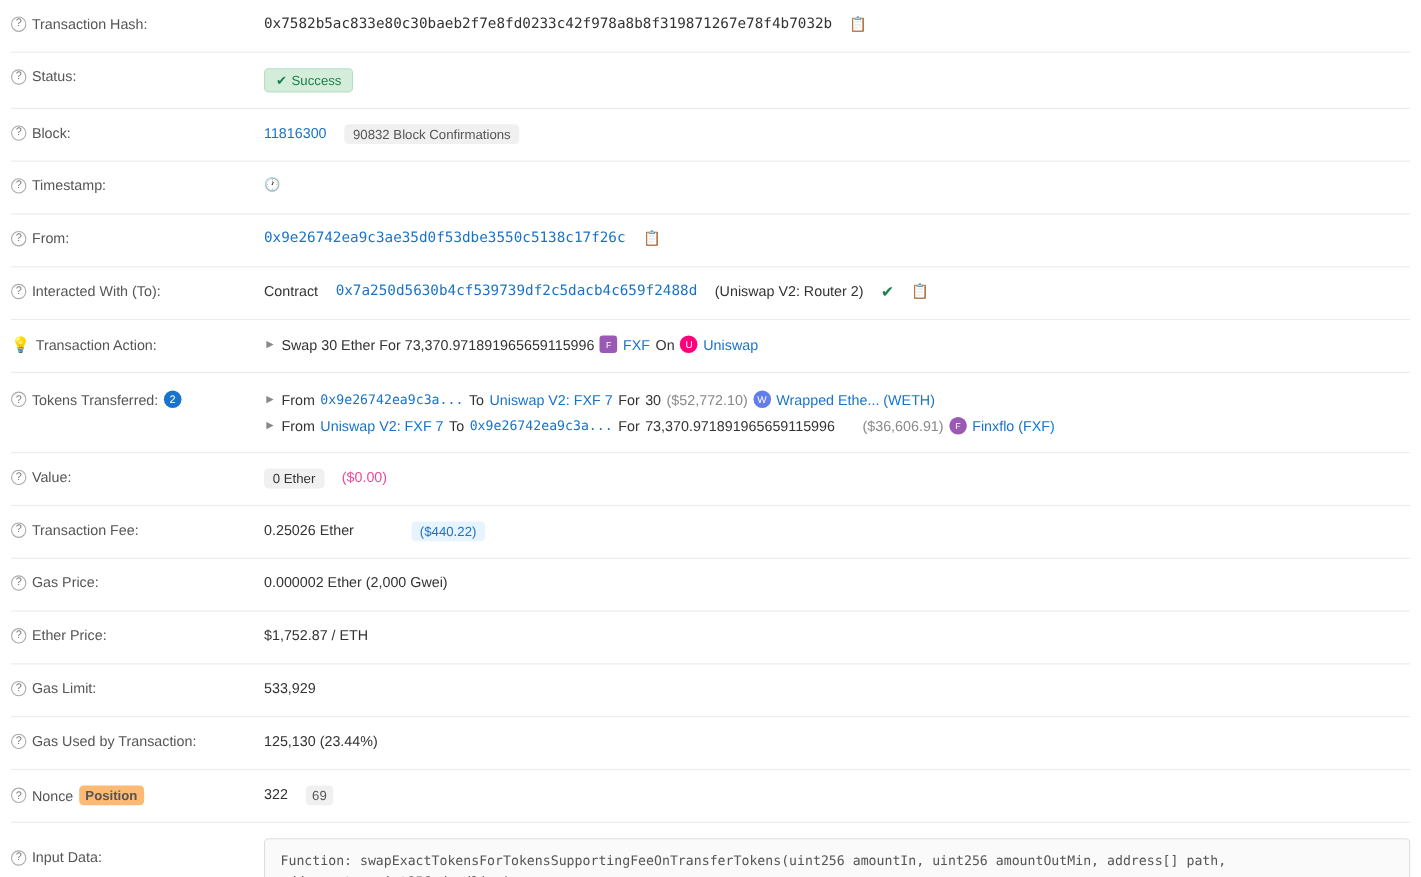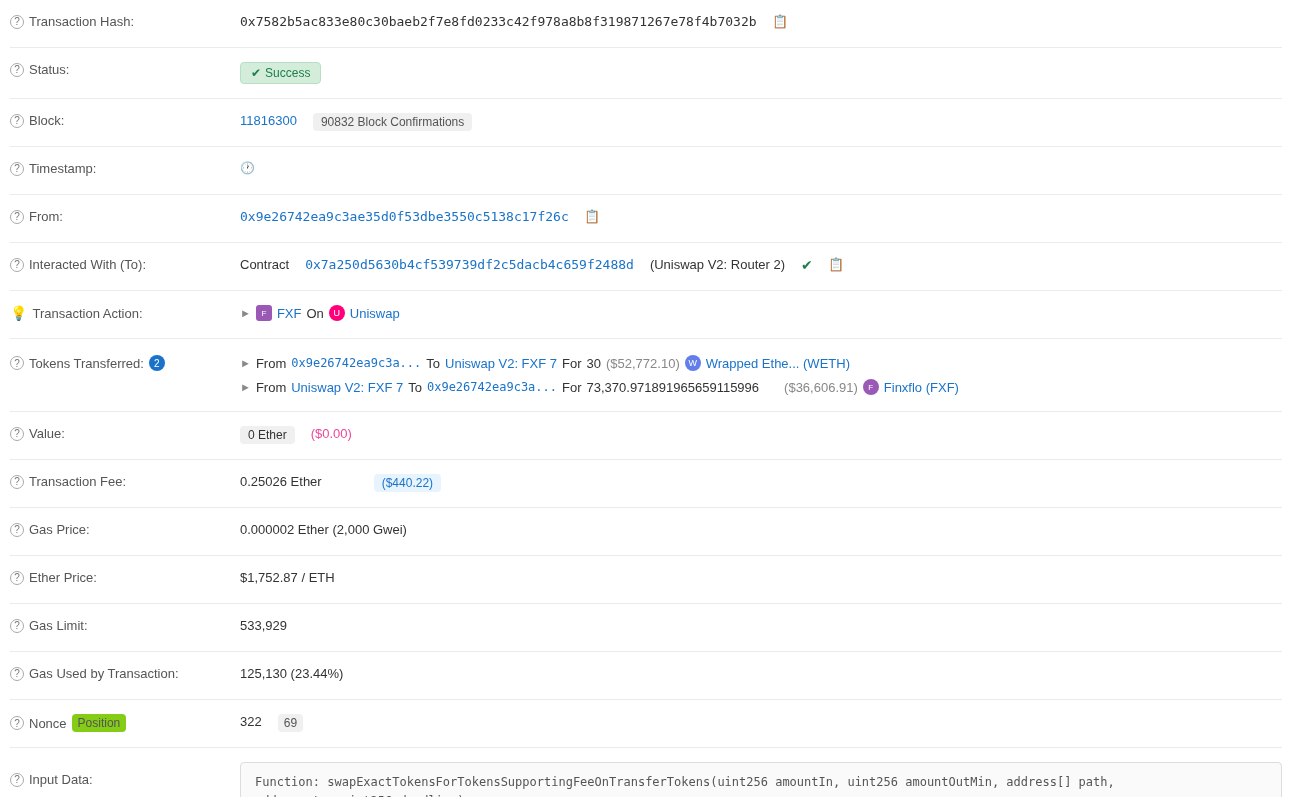--- a/index.html
+++ b/index.html
@@ -91,25 +91,26 @@
       font-size: 12px;
     }
     .badge-nonce {
       background: #f0f0f0;
       color: #555;
       border-radius: 4px;
       padding: 2px 6px;
       font-size: 12px;
     }
     .badge-position {
-      background: #84cc16;
+      background: #fdba74;
       color: #555;
       border-radius: 4px;
       padding: 2px 6px;
       font-size: 12px;
+      font-weight: bold;
     }
     .copy-icon {
       cursor: pointer;
       color: #888;
       font-size: 13px;
     }
     .verified-icon {
       color: #1a7f4a;
       font-size: 14px;
     }
@@ -265,20 +266,21 @@
     </div>
   </div>
 
   <div class="row">
     <div class="label-col">
       <span style="font-size:14px;color:#888;">💡</span>
       <span>Transaction Action:</span>
     </div>
     <div class="action-col">
       <span class="triangle">►</span>
+      <span>Swap 30 Ether For 73,370.971891965659115996</span>
       <span style="width:16px;height:16px;background:#9b59b6;border-radius:3px;display:inline-flex;align-items:center;justify-content:center;font-size:8px;color:white;">F</span>
       <a class="link">FXF</a>
       <span>On</span>
       <span class="uniswap-icon">U</span>
       <a class="link">Uniswap</a>
     </div>
   </div>
 
   <div class="row" style="align-items:flex-start;">
     <div class="label-col" style="padding-top:2px;">

